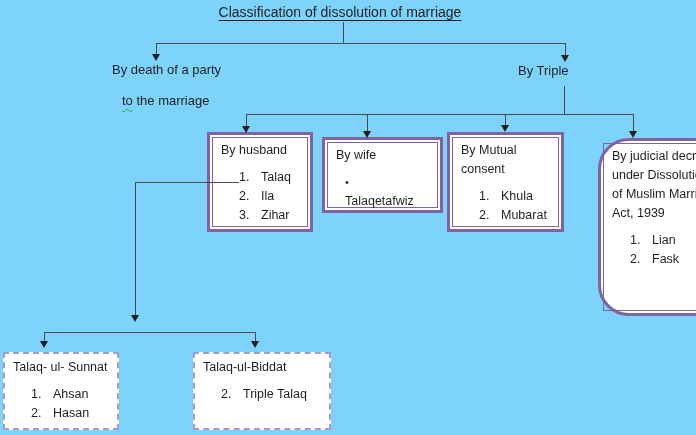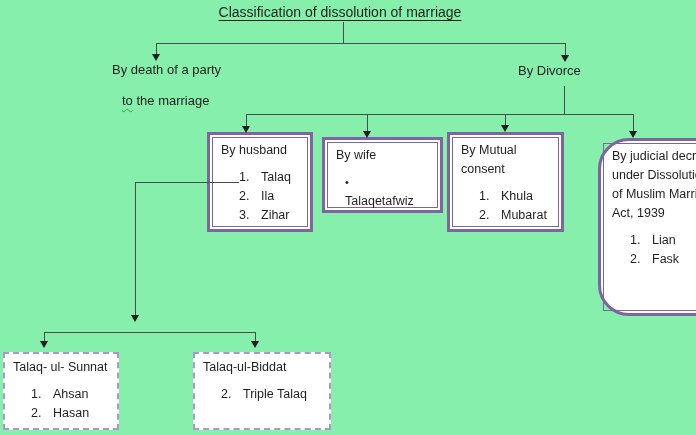--- a/index.html
+++ b/index.html
@@ -1,17 +1,17 @@
 <!DOCTYPE html>
 <html style="--box_border: #8064A2; --dashed_border: #A79AC9; --connector: #4a4a4a; --text: #1f1f1f; --squiggle: #2ba84a;"><head>
 <meta charset="utf-8">
 <style>
   html,body{margin:0;padding:0;background:#fff;}
   .canvas{
-    position:relative;width:696px;height:435px;background:#86efac;
+    position:relative;width:696px;height:435px;background:#7dd3fc;
     font-family:"Liberation Sans",sans-serif;color:var(--text,#1f1f1f);
     overflow:hidden;
   }
   .lbl{position:absolute;font-size:13px;white-space:nowrap;}
   .title{
     position:absolute;left:190px;top:4px;width:300px;text-align:center;
     font-size:14px;text-decoration:underline;text-underline-offset:3px;white-space:nowrap;
   }
   .hl{position:absolute;height:1px;background:var(--connector,#4a4a4a);z-index:5;}
   .vl{position:absolute;width:1px;background:var(--connector,#4a4a4a);z-index:5;}
@@ -55,21 +55,21 @@
 
   <div class="vl" style="left:343px;top:22px;height:21px;"></div>
   <div class="hl" style="left:156px;top:43px;width:410px;"></div>
   <div class="vl" style="left:156px;top:43px;height:12px;"></div>
   <div class="ah" style="left:152px;top:54px;"></div>
   <div class="vl" style="left:565px;top:43px;height:13px;"></div>
   <div class="ah" style="left:561px;top:55px;"></div>
 
   <div class="lbl" style="left:122px;top:93px;"><span class="squiggle">to</span><span> the marriage</span></div>
   <div class="lbl" style="left:112px;top:62px;">By death of a party</div>
-  <div class="lbl" style="left:518px;top:63px;">By Divorce</div>
+  <div class="lbl" style="left:518px;top:63px;">By Triple</div>
 
   <div class="vl" style="left:564px;top:86px;height:28px;"></div>
   <div class="hl" style="left:246px;top:114px;width:388px;"></div>
   <div class="vl" style="left:246px;top:114px;height:13px;"></div>
   <div class="ah" style="left:242px;top:126px;"></div>
   <div class="vl" style="left:367px;top:114px;height:17px;"></div>
   <div class="ah" style="left:363px;top:131px;"></div>
   <div class="vl" style="left:505px;top:114px;height:12px;"></div>
   <div class="ah" style="left:501px;top:125px;"></div>
   <div class="vl" style="left:633px;top:114px;height:17px;"></div>

